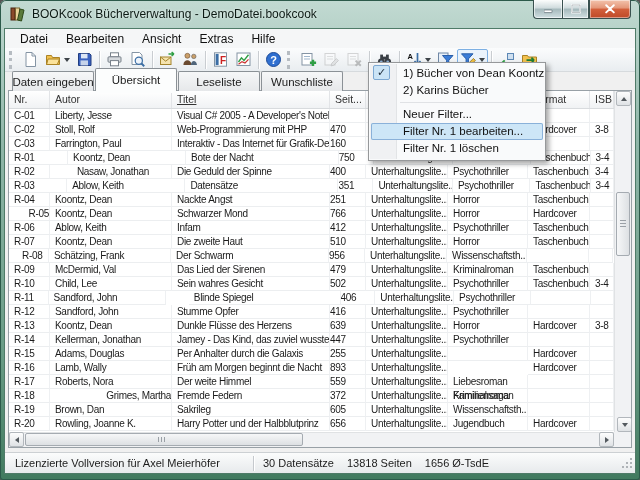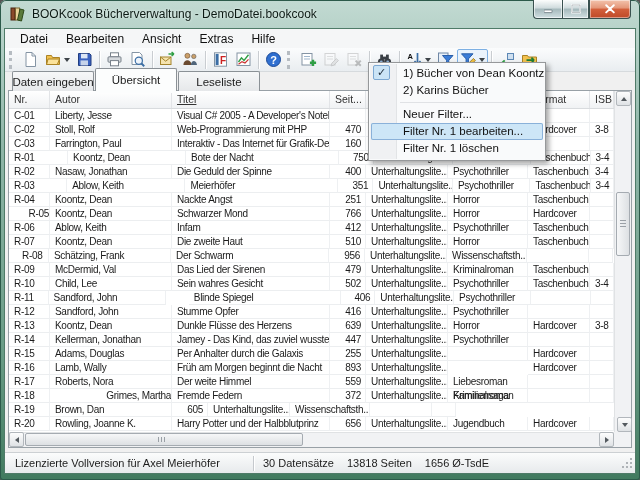--- a/index.html
+++ b/index.html
@@ -41,21 +41,21 @@
   .tab.active{height:23px;background:#fcfdfd;position:relative;box-shadow:0 2px 0 #fcfdfd;}
   
   #panel{position:absolute;left:3px;top:61px;width:624px;height:358px;background:#fff;border:1px solid #98a0a6;box-sizing:border-box;}
   #thead{position:absolute;left:0;top:0;width:605px;height:18px;display:flex;box-sizing:border-box;
     background:linear-gradient(#ffffff,#f7f8f9 55%,#f0f2f4);border-bottom:1px solid #d8dbde;}
   .th{box-sizing:border-box;height:17px;border-right:1px solid #e2e4e7;padding:2px 0 0 5px;font-size:10.5px;color:#333;overflow:hidden;white-space:nowrap;}
   #tbody{position:absolute;left:0;top:18px;width:605px;height:322px;overflow:hidden;}
   .tr{display:flex;height:14px;box-sizing:border-box;}
   .td{box-sizing:border-box;height:14px;line-height:13px;border-right:1px solid #eef0f2;border-bottom:1px solid #eceef0;
     padding:0 0 0 5px;font-size:10px;letter-spacing:-.3px;color:#1b1b1b;overflow:hidden;white-space:nowrap;}
-  .td.num{text-align:right;padding:0 4px 0 0;}
+  .td.num{padding:0 4px 0 0;}
   
   .sbtn{box-sizing:border-box;width:15px;height:15px;background:linear-gradient(#fdfdfd,#dfe2e5);border:1px solid #b2b7bc;border-radius:2px;display:flex;align-items:center;justify-content:center;}
   .arr{width:0;height:0;border:3px solid transparent;}
   .arr.up{border-bottom:4px solid #53595e;margin-top:-3px;}
   .arr.down{border-top:4px solid #53595e;margin-bottom:-3px;}
   .arr.left{border-right:4px solid #53595e;margin-left:-3px;}
   .arr.right{border-left:4px solid #53595e;margin-right:-3px;}
   #vscroll{position:absolute;right:0;top:0;width:17px;height:341px;background:#f1f2f4;border-left:1px solid #e0e2e4;box-sizing:border-box;}
   #vscroll .sbtn{margin:0 0 0 1px;}
   #vsb-down{position:absolute;bottom:0;left:1px;}
@@ -309,20 +309,21 @@
               <path d="M1.5 4.5h5l1 1.5h8V14h-14z" fill="#f2c14e" stroke="#aa8224"></path>
               <path d="M5.5 9.2h7.5m0 0l-2.6-2.6M13 9.2l-2.6 2.6" stroke="#1f7e33" stroke-width="1.7" fill="none"></path>
             </svg>
           </div>
         </div>
       </div>
     <div id="tabstrip">
         <div class="tab">Daten eingeben</div>
         <div class="tab active">Übersicht</div>
         <div class="tab">Leseliste</div>
+        <div class="tab">Wunschliste</div>
       </div>
 
     <div id="panel">
       <div id="thead">
           <div class="th" style="width: 41px;">Nr.</div>
           <div class="th" style="width: 122px;">Autor</div>
           <div class="th" style="width: 158px; text-decoration: underline;">Titel</div>
           <div class="th" style="width: 36px;">Seit...</div>
           <div class="th" style="width: 82px;"></div>
           <div class="th" style="width: 80px;"></div>
@@ -365,32 +366,32 @@
             <div class="td" style="width: 122px;">Koontz, Dean</div>
             <div class="td" style="width: 158px;">Bote der Nacht</div>
             <div class="td num" style="width: 36px;">750</div>
             <div class="td" style="width: 82px;">Unterhaltungslite...</div>
             <div class="td" style="width: 80px;">Horror</div>
             <div class="td" style="width: 62px;">Taschenbuch</div>
             <div class="td" style="width: 24px;">3-4</div>
           </div>
           <div class="tr">
             <div class="td" style="width: 41px;">R-02</div>
-            <div class="td" style="width: 122px;">Nasaw, Jonathan</div>
+            <div class="td" style="width: 122px; text-align: center;">Nasaw, Jonathan</div>
             <div class="td" style="width: 158px;">Die Geduld der Spinne</div>
             <div class="td num" style="width: 36px;">400</div>
             <div class="td" style="width: 82px;">Unterhaltungslite...</div>
             <div class="td" style="width: 80px;">Psychothriller</div>
             <div class="td" style="width: 62px;">Taschenbuch</div>
             <div class="td" style="width: 24px;">3-4</div>
           </div>
           <div class="tr">
             <div class="td" style="width: 60px;">R-03</div>
             <div class="td" style="width: 122px;">Ablow, Keith</div>
-            <div class="td" style="width: 158px;">Meierhöfer</div>
+            <div class="td" style="width: 158px;">Datensätze</div>
             <div class="td num" style="width: 36px;">351</div>
             <div class="td" style="width: 82px;">Unterhaltungslite...</div>
             <div class="td" style="width: 80px;">Psychothriller</div>
             <div class="td" style="width: 62px;">Taschenbuch</div>
             <div class="td" style="width: 24px;">3-4</div>
           </div>
           <div class="tr">
             <div class="td" style="width: 41px;">R-04</div>
             <div class="td" style="width: 122px;">Koontz, Dean</div>
             <div class="td" style="width: 158px;">Nackte Angst</div>
@@ -536,20 +537,21 @@
             <div class="td" style="width: 158px;">Fremde Federn</div>
             <div class="td num" style="width: 36px;">372</div>
             <div class="td" style="width: 82px;">Unterhaltungslite...</div>
             <div class="td" style="width: 80px;">Kriminalroman</div>
             <div class="td" style="width: 62px;"></div>
             <div class="td" style="width: 24px;"></div>
           </div>
           <div class="tr">
             <div class="td" style="width: 41px;">R-19</div>
             <div class="td" style="width: 122px;">Brown, Dan</div>
+            <div class="td" style="width: 158px;">Sakrileg</div>
             <div class="td num" style="width: 36px;">605</div>
             <div class="td" style="width: 82px;">Unterhaltungslite...</div>
             <div class="td" style="width: 80px;">Wissenschaftsth...</div>
             <div class="td" style="width: 62px;"></div>
             <div class="td" style="width: 24px;"></div>
           </div>
           <div class="tr">
             <div class="td" style="width: 41px;">R-20</div>
             <div class="td" style="width: 122px;">Rowling, Joanne K.</div>
             <div class="td" style="width: 158px;">Harry Potter und der Halbblutprinz</div>

